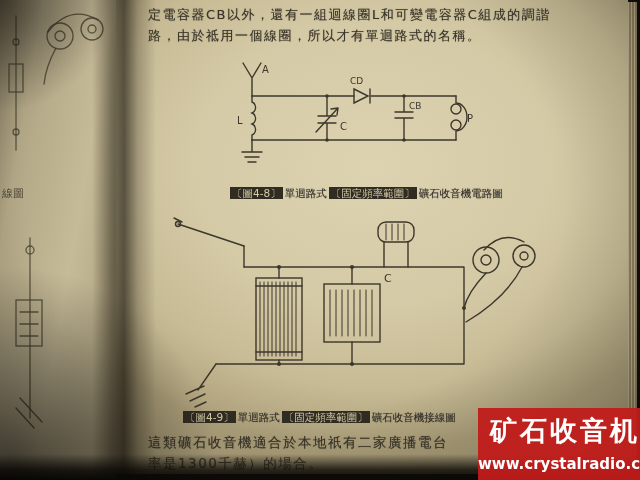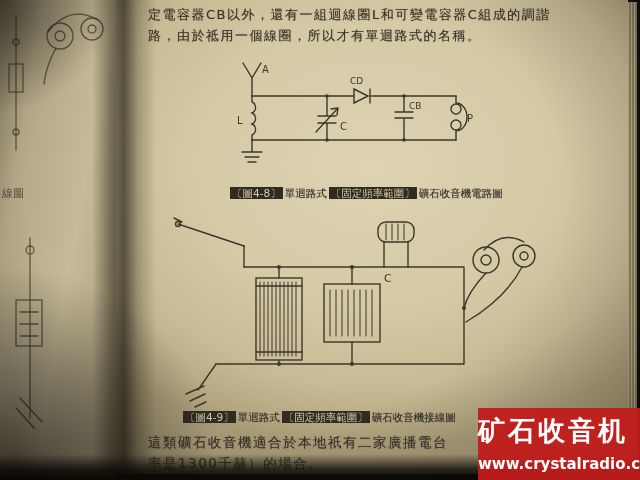--- a/index.html
+++ b/index.html
@@ -34,21 +34,21 @@
   
   .shade{position:absolute;inset:0;z-index:6;pointer-events:none;
     background:
       radial-gradient(circle at 2% 98%,rgba(8,6,4,.62) 0%,rgba(8,6,4,0) 26%),
       radial-gradient(circle at 0% 0%,rgba(8,6,4,.5) 0%,rgba(8,6,4,0) 14%),
       radial-gradient(ellipse at 46% 40%,rgba(0,0,0,0) 55%,rgba(0,0,0,.16) 80%,rgba(0,0,0,.4) 100%);}
   .bottom-shade{position:absolute;left:0;bottom:0;width:640px;height:26px;z-index:6;pointer-events:none;
     background:linear-gradient(180deg,rgba(14,11,7,0) 0%,rgba(14,11,7,.8) 60%,#0d0b07 100%);}
   
   .watermark{position:absolute;left:478px;top:408px;width:162px;height:72px;z-index:8;
-    background:rgba(193,28,26,.95);color:#fff;text-align:left;}
+    background:rgba(193,28,26,.95);color:#fff;text-align:right;}
   .wm-title{height:44px;line-height:46px;font-size:27px;font-weight:bold;letter-spacing:3px;}
   .wm-url{height:28px;line-height:24px;font-size:15px;font-weight:bold;}
 </style>
 </head>
 <body>
 
 <div class="photo">
 
   <div class="left-page">
     <svg class="sketch" width="116" height="480" viewBox="0 0 116 480">

